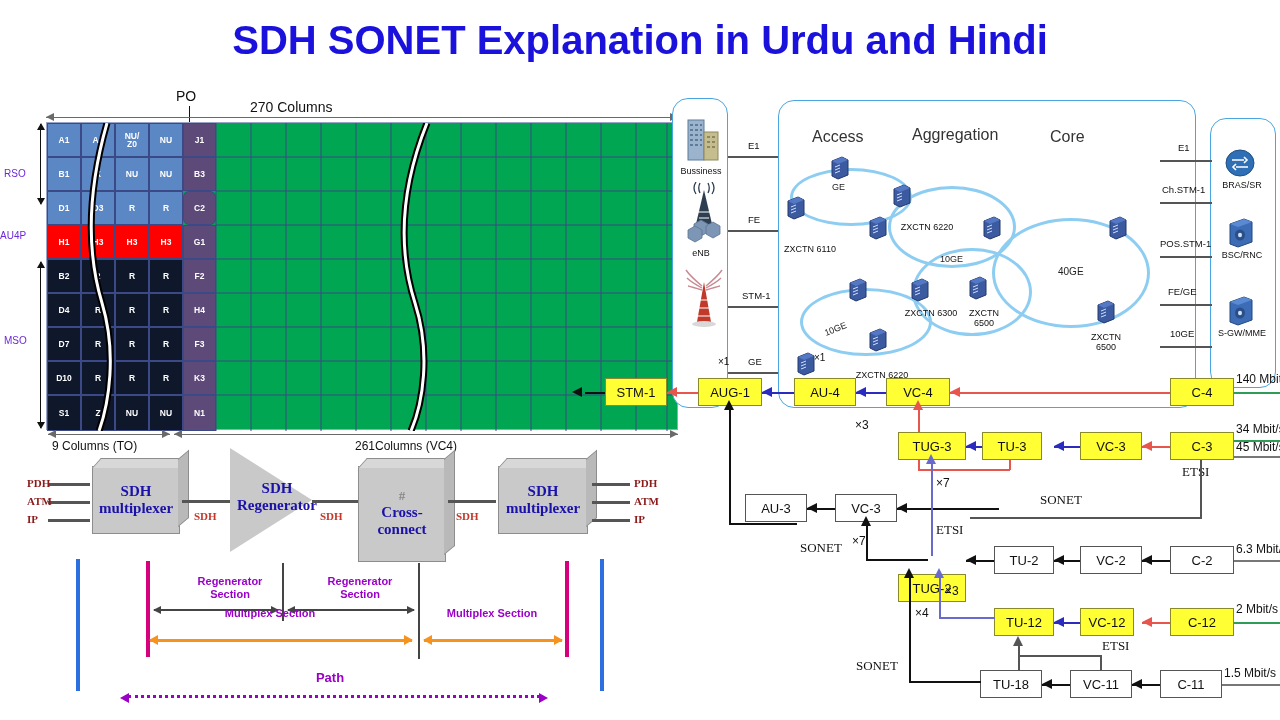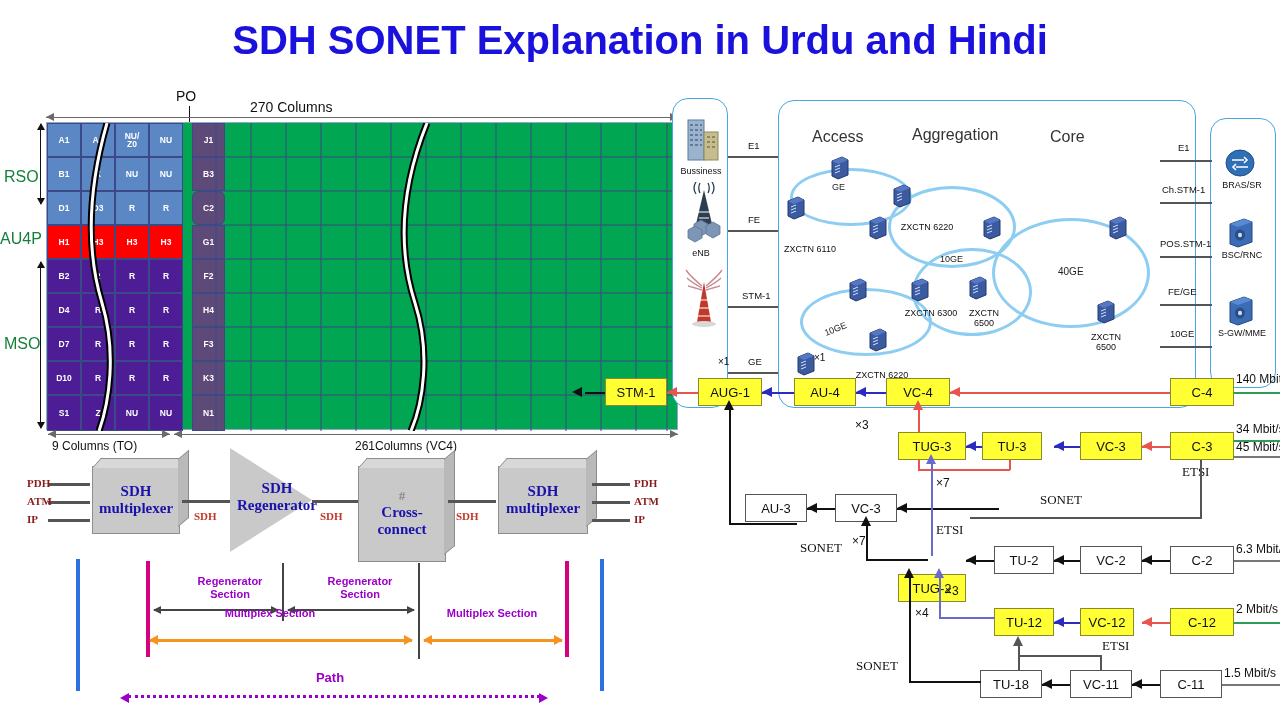--- a/index.html
+++ b/index.html
@@ -45,25 +45,25 @@
     position: absolute; left: 46px; top: 32px; width: 632px; height: 308px;
     border: 1px solid #9aa3c8; background: #00a651;
   }
   .gcell {
     position: absolute; color: #fff; font-size: 8.5px; font-weight: bold;
     display: flex; align-items: center; justify-content: center; text-align: center;
     border: 1px solid #3b4a86; line-height: 1.0;
   }
   .c-rso  { background: #5b87c5; }
   .c-au4p { background: #ff0000; }
-  .c-mso  { background: #4c1d95; }
-  .c-po   { background: #5d4a78; margin-left: 9px; }
+  .c-mso  { background: #0f172a; }
+  .c-po   { background: #5d4a78; }
 
   
-  .sec-lbl { position: absolute; font-size: 16px; color: #15803d; font-weight: normal; text-align: center; }
+  .sec-lbl { position: absolute; font-size: 10px; color: #6d28d9; font-weight: normal; text-align: center; }
   .vbar { position: absolute; width: 1px; background: #111; }
   .vbar .a-up, .vbar .a-dn { position: absolute; left: -3.5px; width: 0; height: 0;
     border-left: 4px solid transparent; border-right: 4px solid transparent; }
   .vbar .a-up { top: -1px; border-bottom: 7px solid #111; }
   .vbar .a-dn { bottom: -1px; border-top: 7px solid #111; }
 
   .bot-dim { position: absolute; height: 1px; background: #6a6a6a; }
   .bot-dim .ar-l, .bot-dim .ar-r { position: absolute; top: -4px; width: 0; height: 0;
     border-top: 4.5px solid transparent; border-bottom: 4.5px solid transparent; }
   .bot-dim .ar-l { left: 0; border-right: 8px solid #6a6a6a; }

